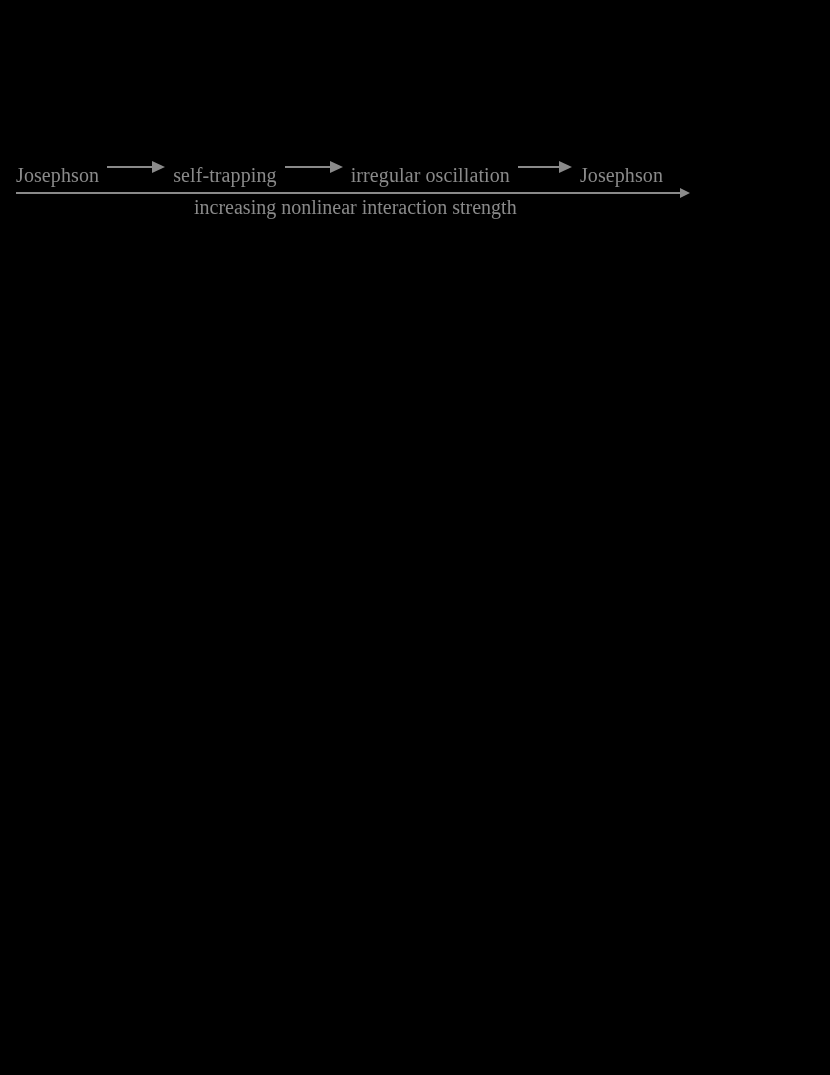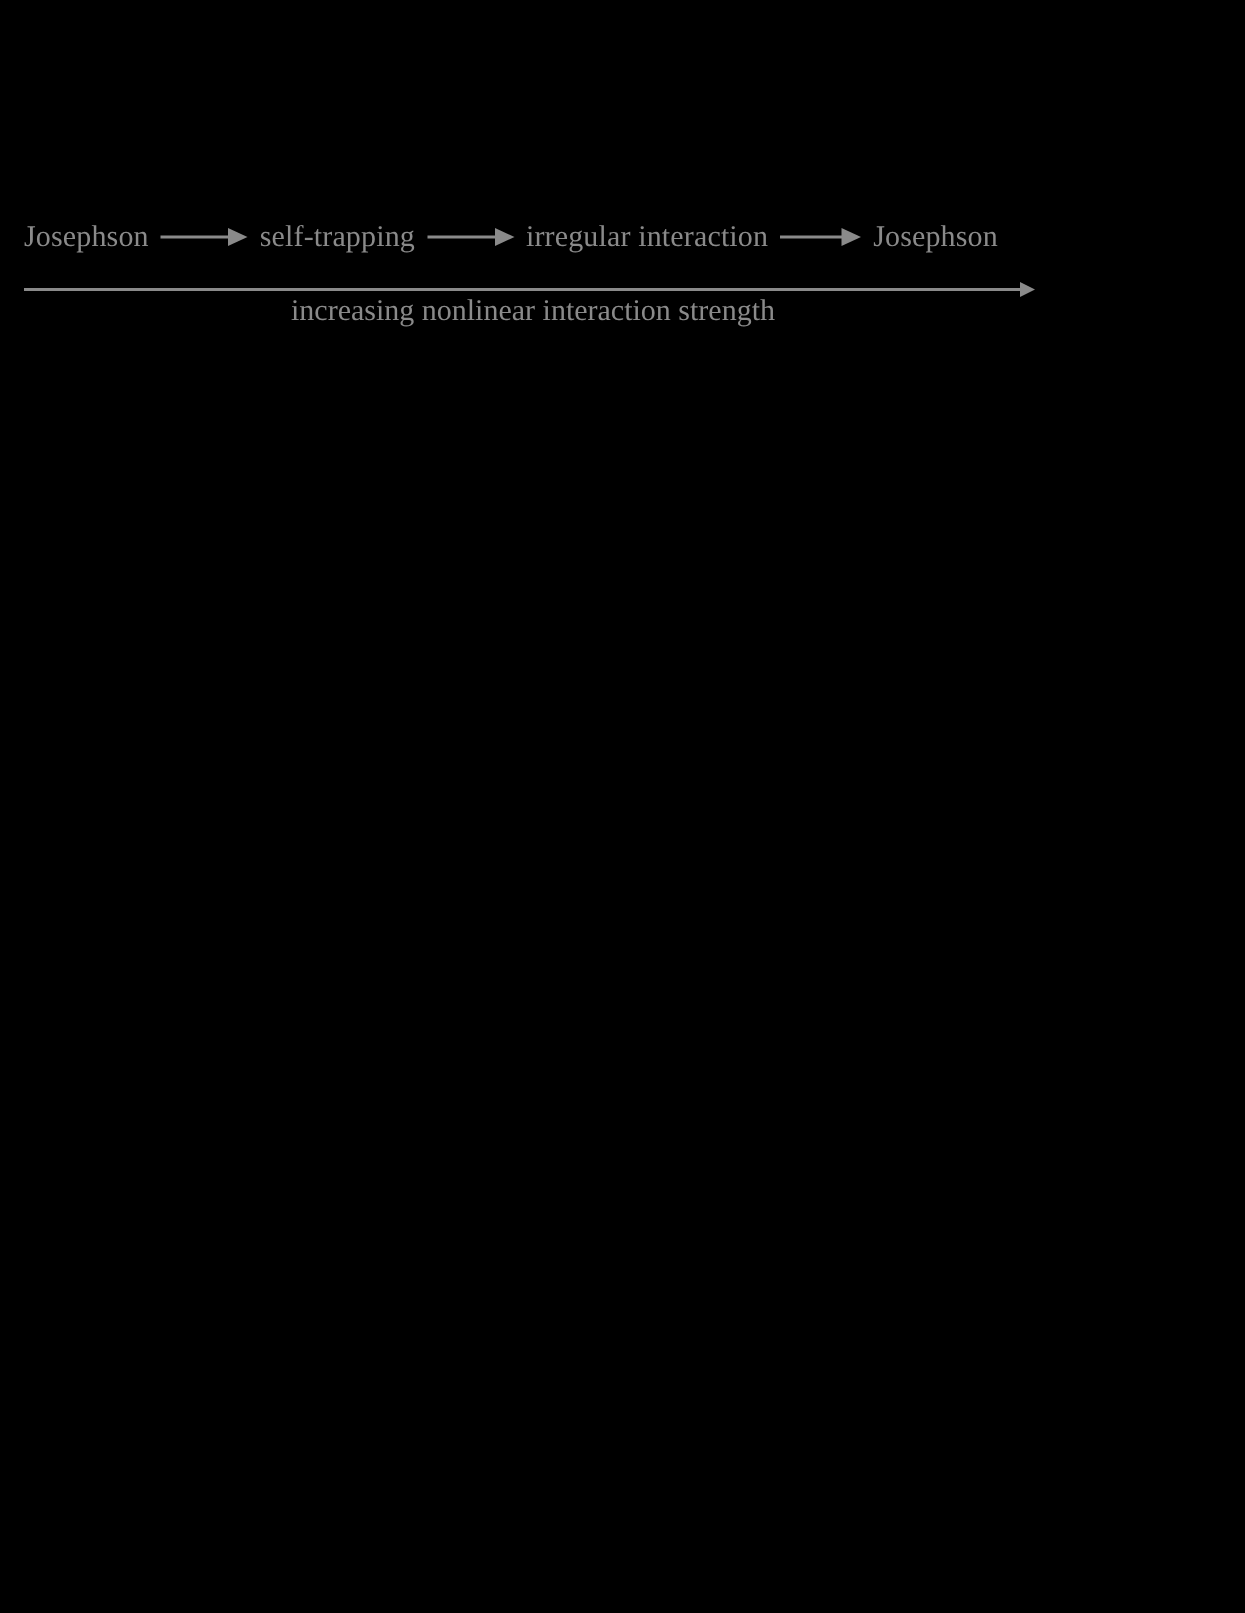--- a/index.html
+++ b/index.html
@@ -28,20 +28,21 @@
     display: flex;
     flex-direction: row;
     align-items: center;
     white-space: nowrap;
   }
   .stage-label {
     font-size: 20px;
     line-height: 1;
     color: #8a8a8a;
     letter-spacing: 0.1px;
+    margin-top: 17px;
   }
   .flow-arrow {
     display: inline-block;
     position: relative;
     height: 12px;
     margin: 0 8px;
     flex: 0 0 auto;
   }
   .flow-arrow .shaft {
     position: absolute;
@@ -117,21 +118,21 @@
         <span class="head"></span>
     </span>
 
     <span class="stage-label">self-trapping</span>
 
     <span class="flow-arrow arrow-b">
       <span class="shaft"></span>
         <span class="head"></span>
     </span>
 
-    <span class="stage-label">irregular interaction</span>
+    <span class="stage-label">irregular oscillation</span>
 
     <span class="flow-arrow arrow-c">
       <span class="shaft"></span>
         <span class="head"></span>
     </span>
 
     <span class="stage-label">Josephson</span>
   </div>
 
   <div class="axis">

